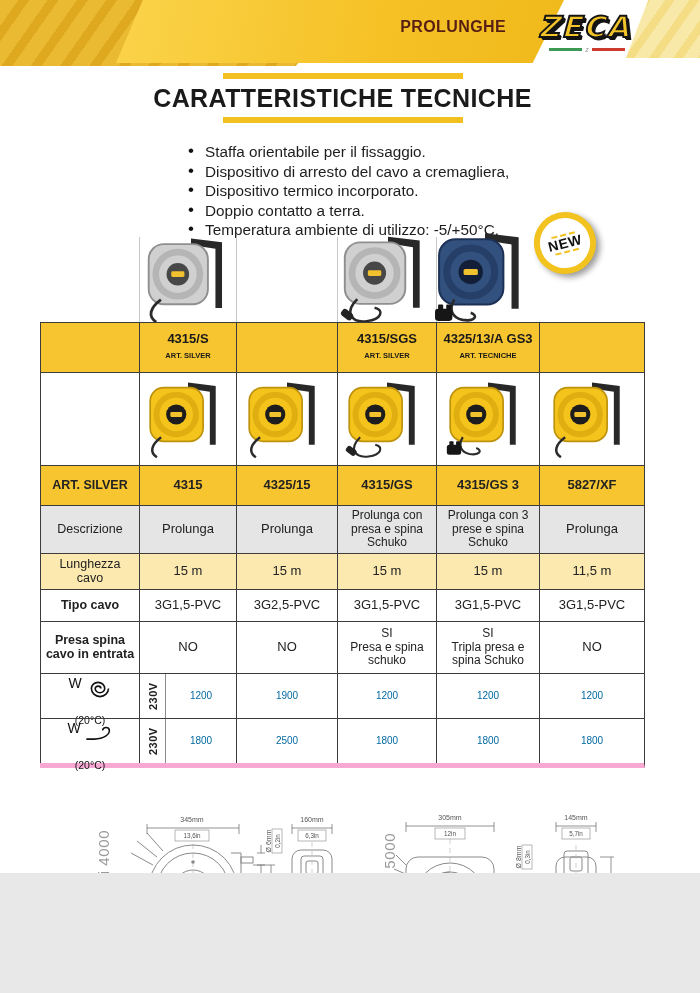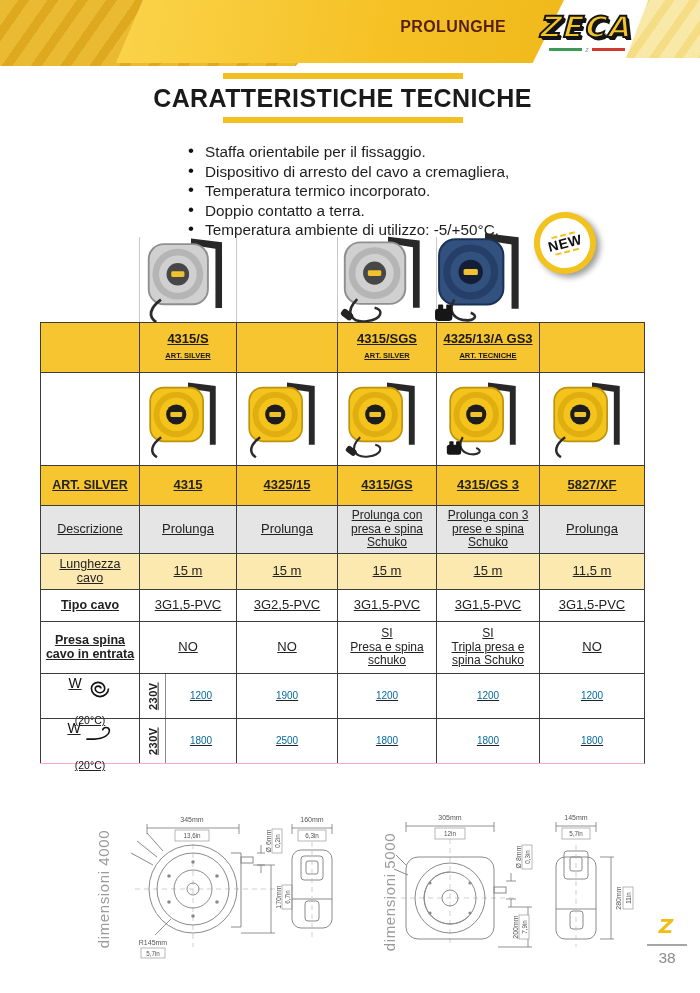--- a/index.html
+++ b/index.html
@@ -1,17 +1,17 @@
 <!DOCTYPE html>
 <html><head>
 <meta charset="utf-8">
 <style>
   html,body{margin:0;padding:0;}
   body{font-family:"Liberation Sans",sans-serif;background:#e8e8e8;}
-  .page{position:relative;width:700px;height:993px;background:#ffffff;overflow:hidden;margin:0 auto;}
+  .page{position:relative;width:700px;height:873px;background:#ffffff;overflow:hidden;margin:0 auto;}
 
   
   .hdr{position:absolute;top:0;left:0;width:700px;height:68px;}
   .hdr-tex{position:absolute;left:0;top:0;width:348px;height:66px;
     background:repeating-linear-gradient(125deg,#EBBA33 0 15px,#DFA91F 15px 24px);
     clip-path:polygon(0 0,100% 0,85% 100%,0 100%);}
   .hdr-band{position:absolute;left:116px;top:0;width:448px;height:63px;
     background:linear-gradient(100deg,#FBD34A 0%,#F5C125 60%,#F0B91B 100%);
     clip-path:polygon(6% 0,100% 0,93% 100%,0 100%);}
   .hdr-corner{position:absolute;right:0;top:0;width:74px;height:58px;
@@ -45,21 +45,21 @@
   .new-badge{position:absolute;left:534px;top:212px;width:50px;height:50px;background:#fff;
     border:6px solid #F2C21F;border-radius:50%;transform:rotate(-14deg);
     box-shadow:3px 4px 6px rgba(0,0,0,.4);display:flex;flex-direction:column;align-items:center;justify-content:center;}
   .new-dash{width:24px;border-top:2.5px dashed #F2C21F;}
   .new-text{font-size:14px;font-weight:900;color:#111;letter-spacing:.5px;line-height:15px;}
 
   
   .spec-table{position:absolute;left:40px;top:322px;width:604px;display:grid;
     grid-template-columns:99px 97px 101px 99px 103px 105px;
     grid-template-rows:50px 93px 40px 48px 36px 32px 52px 45px 45px;
-    border-right:1px solid #3c3c3c;border-bottom:1px solid #f9a8d4;font-size:13px;color:#222;text-decoration:underline;}
+    border-right:1px solid #3c3c3c;border-bottom:5px solid #f9a8d4;font-size:13px;color:#222;}
   .c{border-left:1px solid #3c3c3c;border-top:1px solid #3c3c3c;display:flex;flex-direction:column;
      align-items:center;justify-content:center;text-align:center;white-space:pre-line;line-height:14.5px;padding:1px 2px;box-sizing:border-box;}
   .bg-y1{background:#F7C52F;}
   .bg-y2{background:#e5e5e5;}
   .bg-y3{background:#FCE9AF;}
   .code{font-size:13px;font-weight:700;color:#191919;}
   .variant{font-size:7.5px;font-weight:700;margin-top:3px;color:#191919;}
   .bold{font-weight:700;}
   .lab{font-size:12.5px;}
   .small-lh{line-height:13.5px;}
@@ -109,21 +109,21 @@
 
   <div class="title-wrap">
     <div class="title-bar"></div>
     <div class="page-title">CARATTERISTICHE TECNICHE</div>
     <div class="title-bar"></div>
   </div>
 
   <ul class="features">
     <li>Staffa orientabile per il fissaggio.</li>
     <li>Dispositivo di arresto del cavo a cremagliera,</li>
-    <li>Temperatura termico incorporato.</li>
+    <li>Dispositivo termico incorporato.</li>
     <li>Doppio contatto a terra.</li>
     <li>Temperatura ambiente di utilizzo: -5/+50°C.</li>
   </ul>
 
   <div class="sep" style="left:139px"></div>
   <div class="sep" style="left:236px"></div>
   <div class="sep" style="left:337px"></div>
   <div class="sep" style="left:436px"></div>
 
   <div class="reel" style="left:144px;top:230px"><svg viewBox="0 0 100 100" width="94" height="94" aria-hidden="true">

